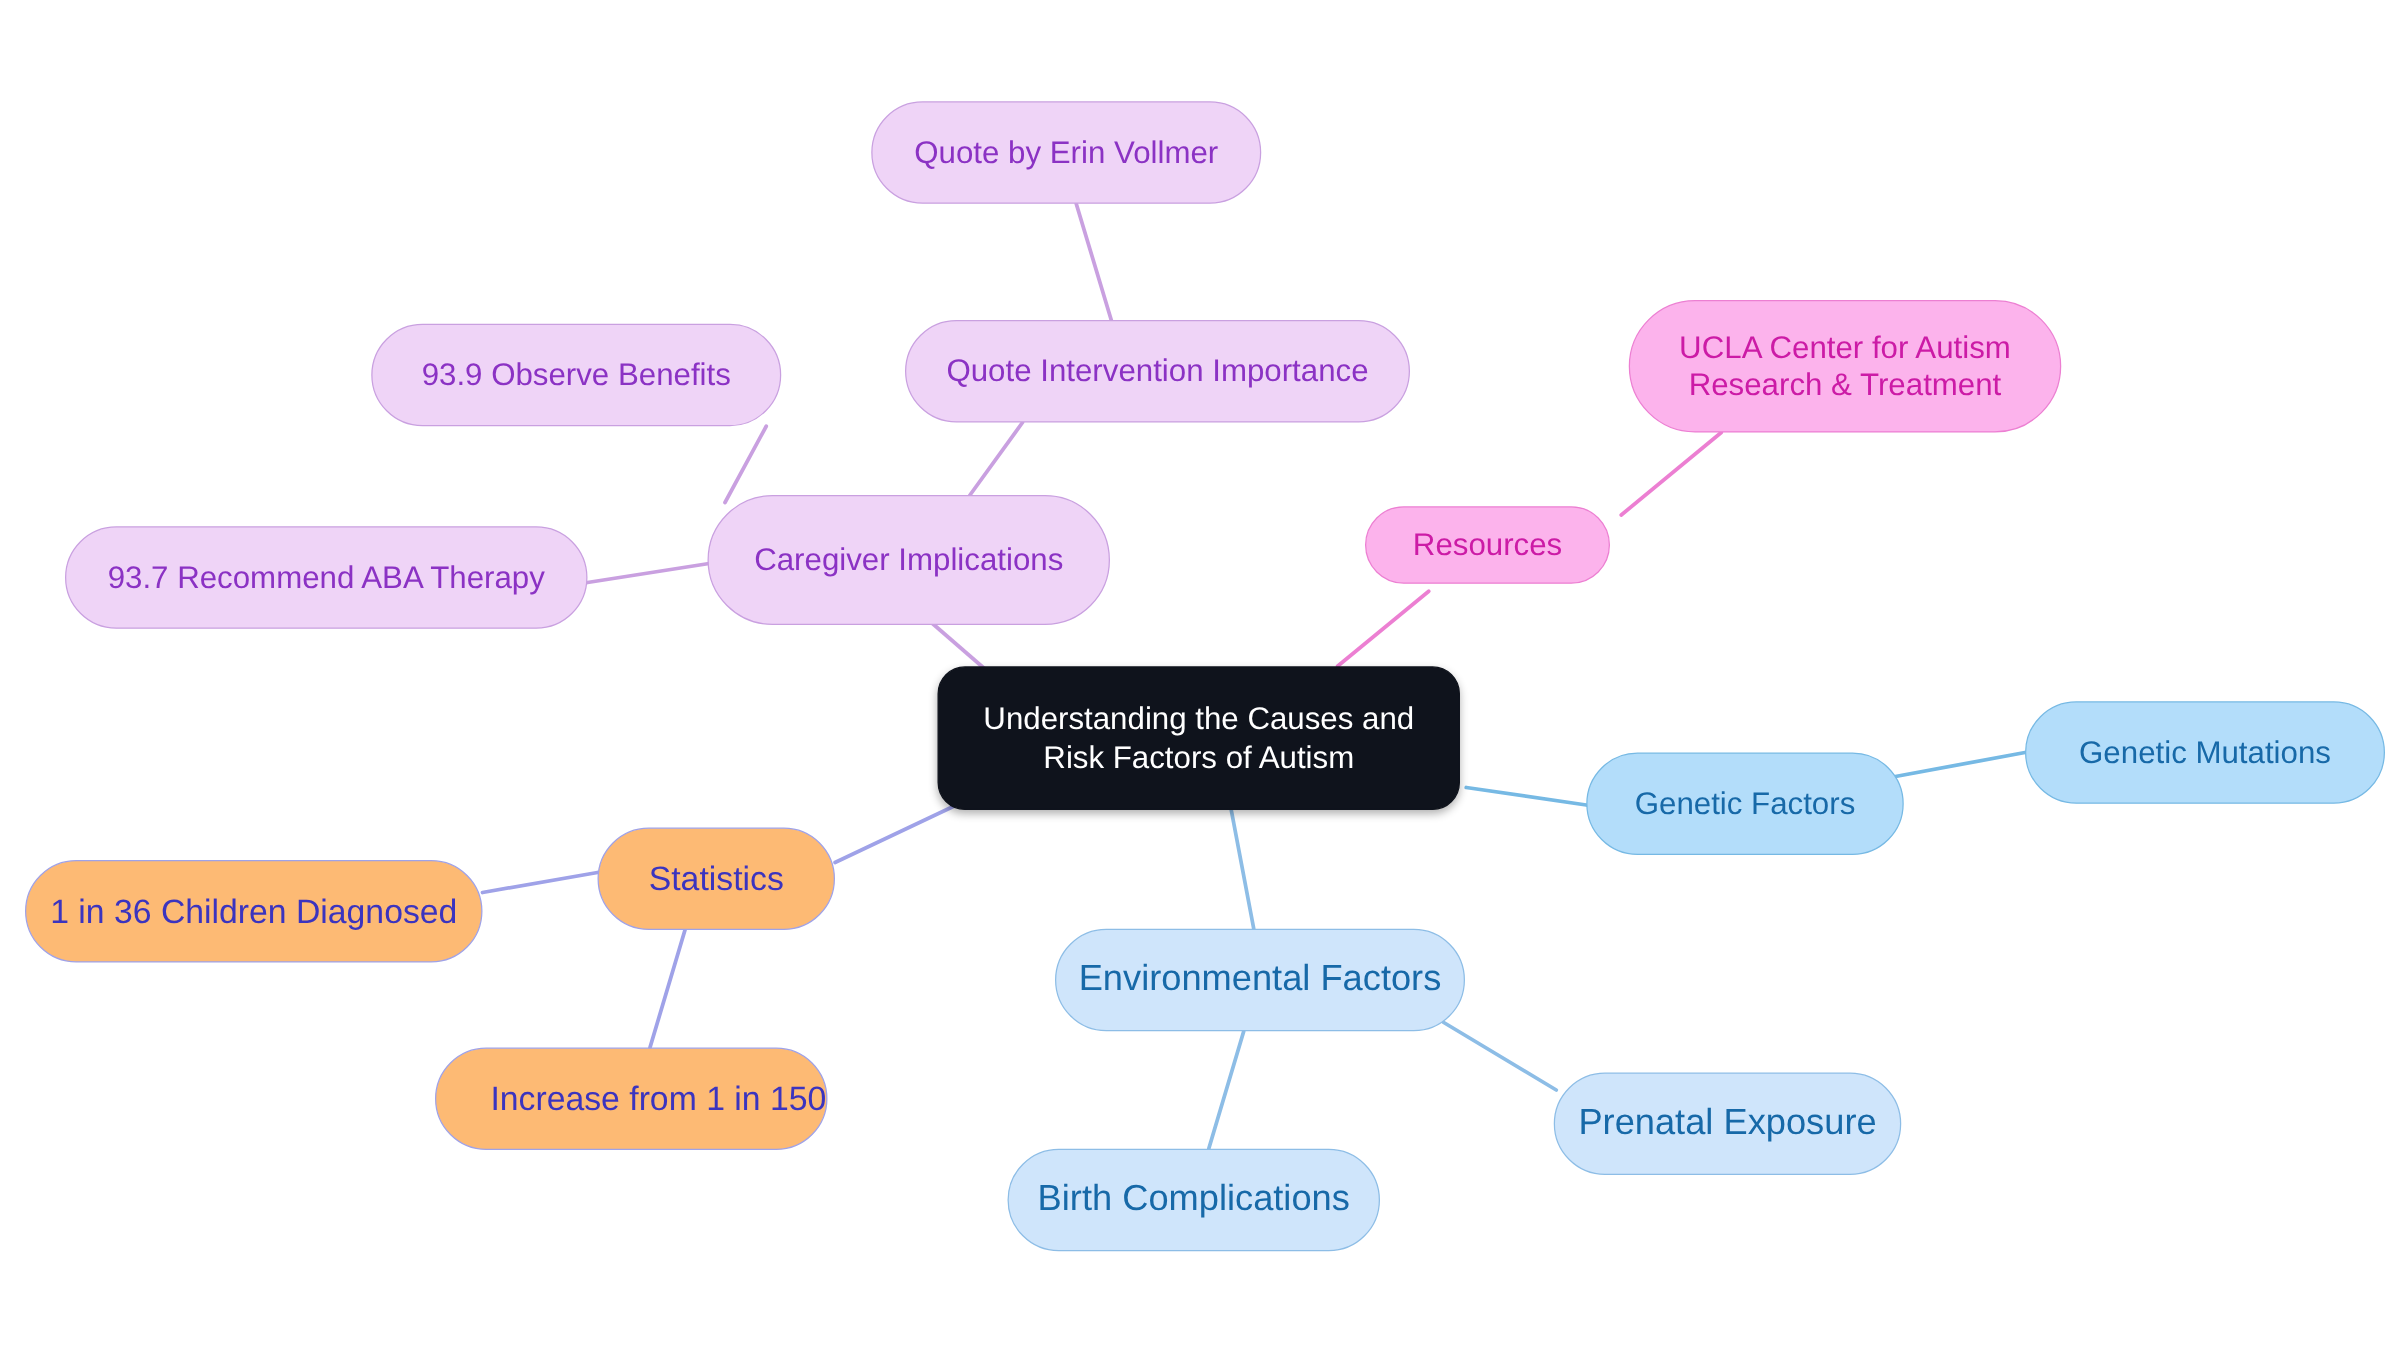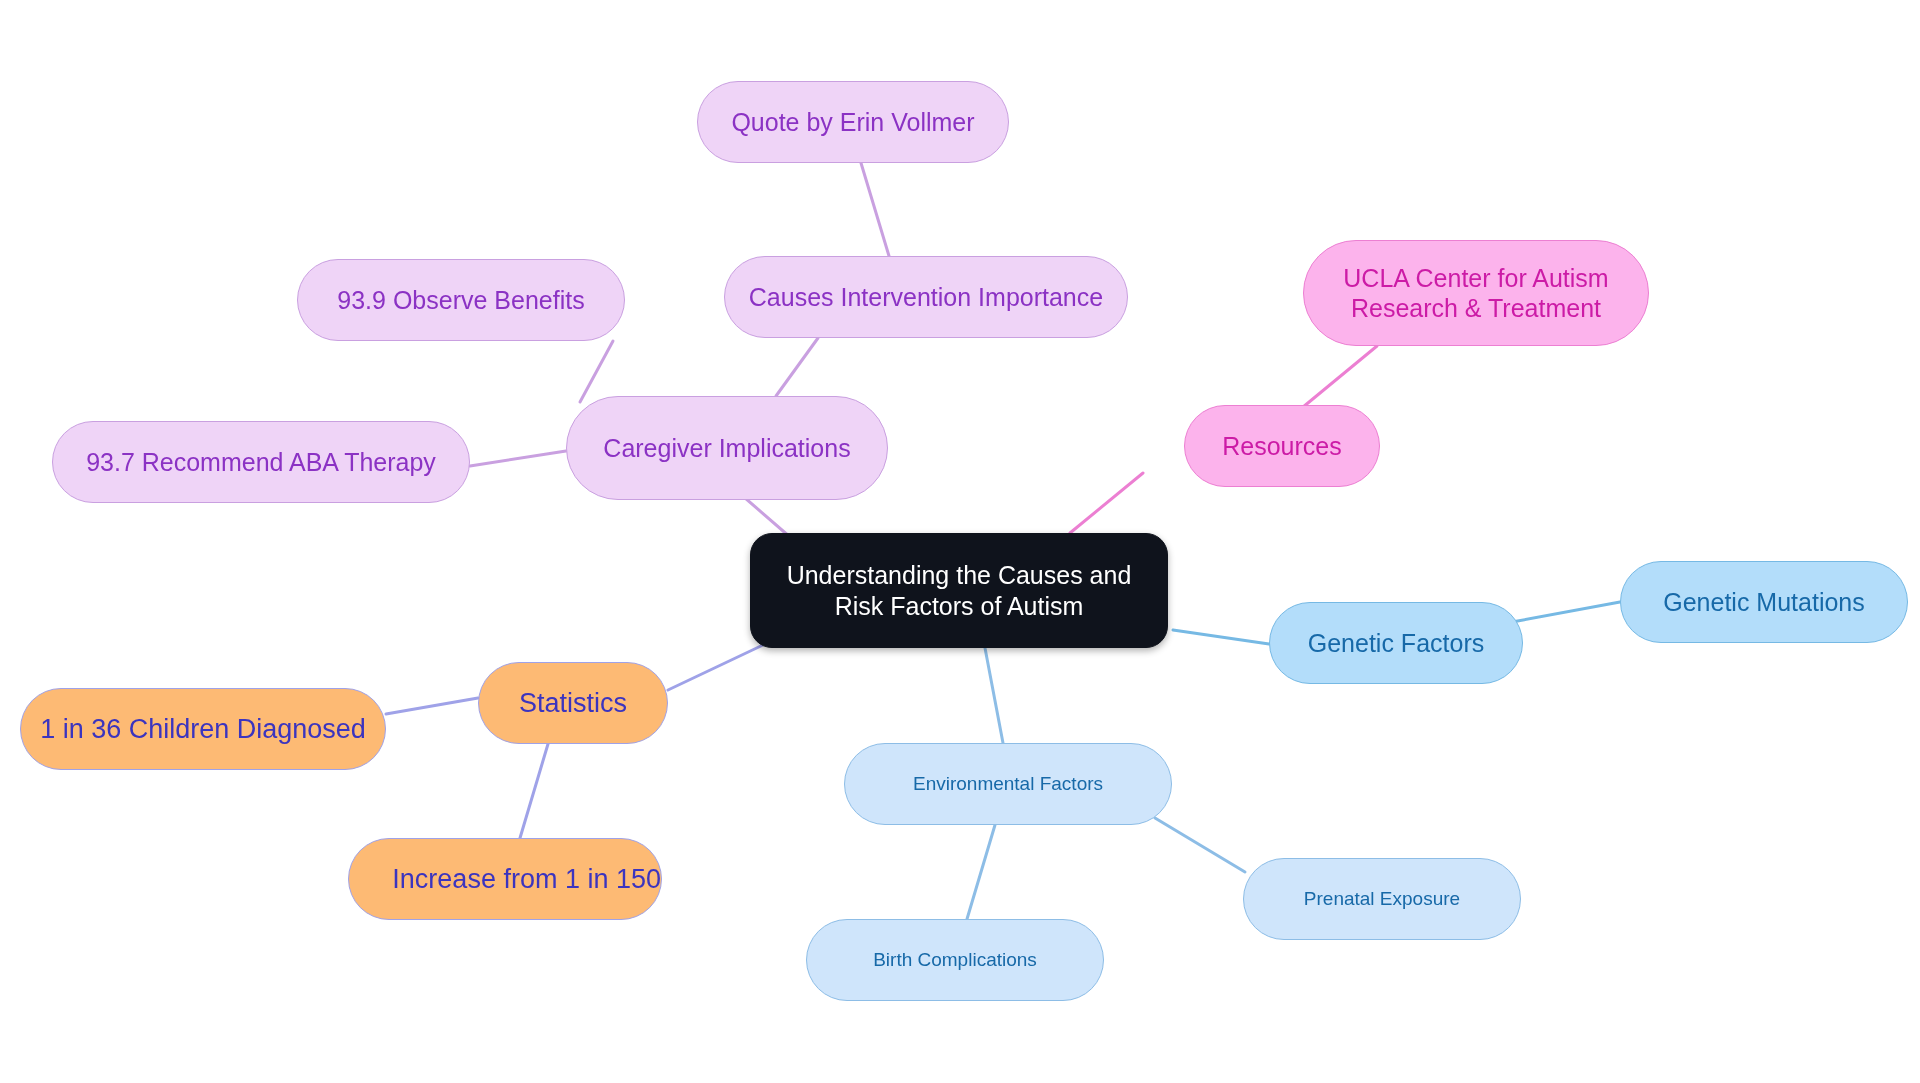--- a/index.html
+++ b/index.html
@@ -62,21 +62,21 @@
   .lvl-blue {
     background: #b3ddfa;
     border-color: #76b9e4;
     color: #1769a8;
     font-size: 25px;
   }
   .lvl-blue-light {
     background: #cfe5fb;
     border-color: #8dbde6;
     color: #1769a8;
-    font-size: 19px;
+    font-size: 29px;
   }
   .lvl-periwinkle {
     background: #fdba74;
     border-color: #9fa2e8;
     color: #3b34bf;
     font-size: 27px;
   }
 </style>
 </head>
 <body>
@@ -98,23 +98,23 @@
       <line x1="763" y1="645" x2="668" y2="690" stroke="#9fa2e8" stroke-width="3" stroke-linecap="round"></line>
       <line x1="478" y1="698" x2="386" y2="714" stroke="#9fa2e8" stroke-width="3" stroke-linecap="round"></line>
       <line x1="548" y1="744" x2="520" y2="838" stroke="#9fa2e8" stroke-width="3" stroke-linecap="round"></line>
     </svg>
   <div id="nodes">
       <div class="node node-root" style="left: 750px; top: 533px; width: 418px; height: 115px;"><span>Understanding the Causes and
 Risk Factors of Autism</span></div>
       <div class="node node-pill lvl-purple" style="left: 566px; top: 396px; width: 322px; height: 104px;"><span>Caregiver Implications</span></div>
       <div class="node node-pill lvl-purple" style="left: 297px; top: 259px; width: 328px; height: 82px;"><span>93.9 Observe Benefits</span></div>
       <div class="node node-pill lvl-purple" style="left: 52px; top: 421px; width: 418px; height: 82px;"><span>93.7 Recommend ABA Therapy</span></div>
-      <div class="node node-pill lvl-purple" style="left: 724px; top: 256px; width: 404px; height: 82px;"><span>Causes Intervention Importance</span></div>
+      <div class="node node-pill lvl-purple" style="left: 724px; top: 256px; width: 404px; height: 82px;"><span>Quote Intervention Importance</span></div>
       <div class="node node-pill lvl-purple" style="left: 697px; top: 81px; width: 312px; height: 82px;"><span>Quote by Erin Vollmer</span></div>
-      <div class="node node-pill lvl-pink" style="left: 1184px; top: 405px; width: 196px; height: 82px;"><span>Resources</span></div>
+      <div class="node node-pill lvl-pink" style="left: 1092px; top: 405px; width: 196px; height: 62px;"><span>Resources</span></div>
       <div class="node node-pill lvl-pink" style="left: 1303px; top: 240px; width: 346px; height: 106px;"><span>UCLA Center for Autism
 Research &amp; Treatment</span></div>
       <div class="node node-pill lvl-blue" style="left: 1269px; top: 602px; width: 254px; height: 82px;"><span>Genetic Factors</span></div>
       <div class="node node-pill lvl-blue" style="left: 1620px; top: 561px; width: 288px; height: 82px;"><span>Genetic Mutations</span></div>
       <div class="node node-pill lvl-blue-light" style="left: 844px; top: 743px; width: 328px; height: 82px;"><span>Environmental Factors</span></div>
       <div class="node node-pill lvl-blue-light" style="left: 1243px; top: 858px; width: 278px; height: 82px;"><span>Prenatal Exposure</span></div>
       <div class="node node-pill lvl-blue-light" style="left: 806px; top: 919px; width: 298px; height: 82px;"><span>Birth Complications</span></div>
       <div class="node node-pill lvl-periwinkle" style="left: 478px; top: 662px; width: 190px; height: 82px;"><span>Statistics</span></div>
       <div class="node node-pill lvl-periwinkle" style="left: 20px; top: 688px; width: 366px; height: 82px;"><span>1 in 36 Children Diagnosed</span></div>
       <div class="node node-pill lvl-periwinkle" style="left: 348px; top: 838px; width: 314px; height: 82px; justify-content: flex-end;"><span>Increase from 1 in 150</span></div>

